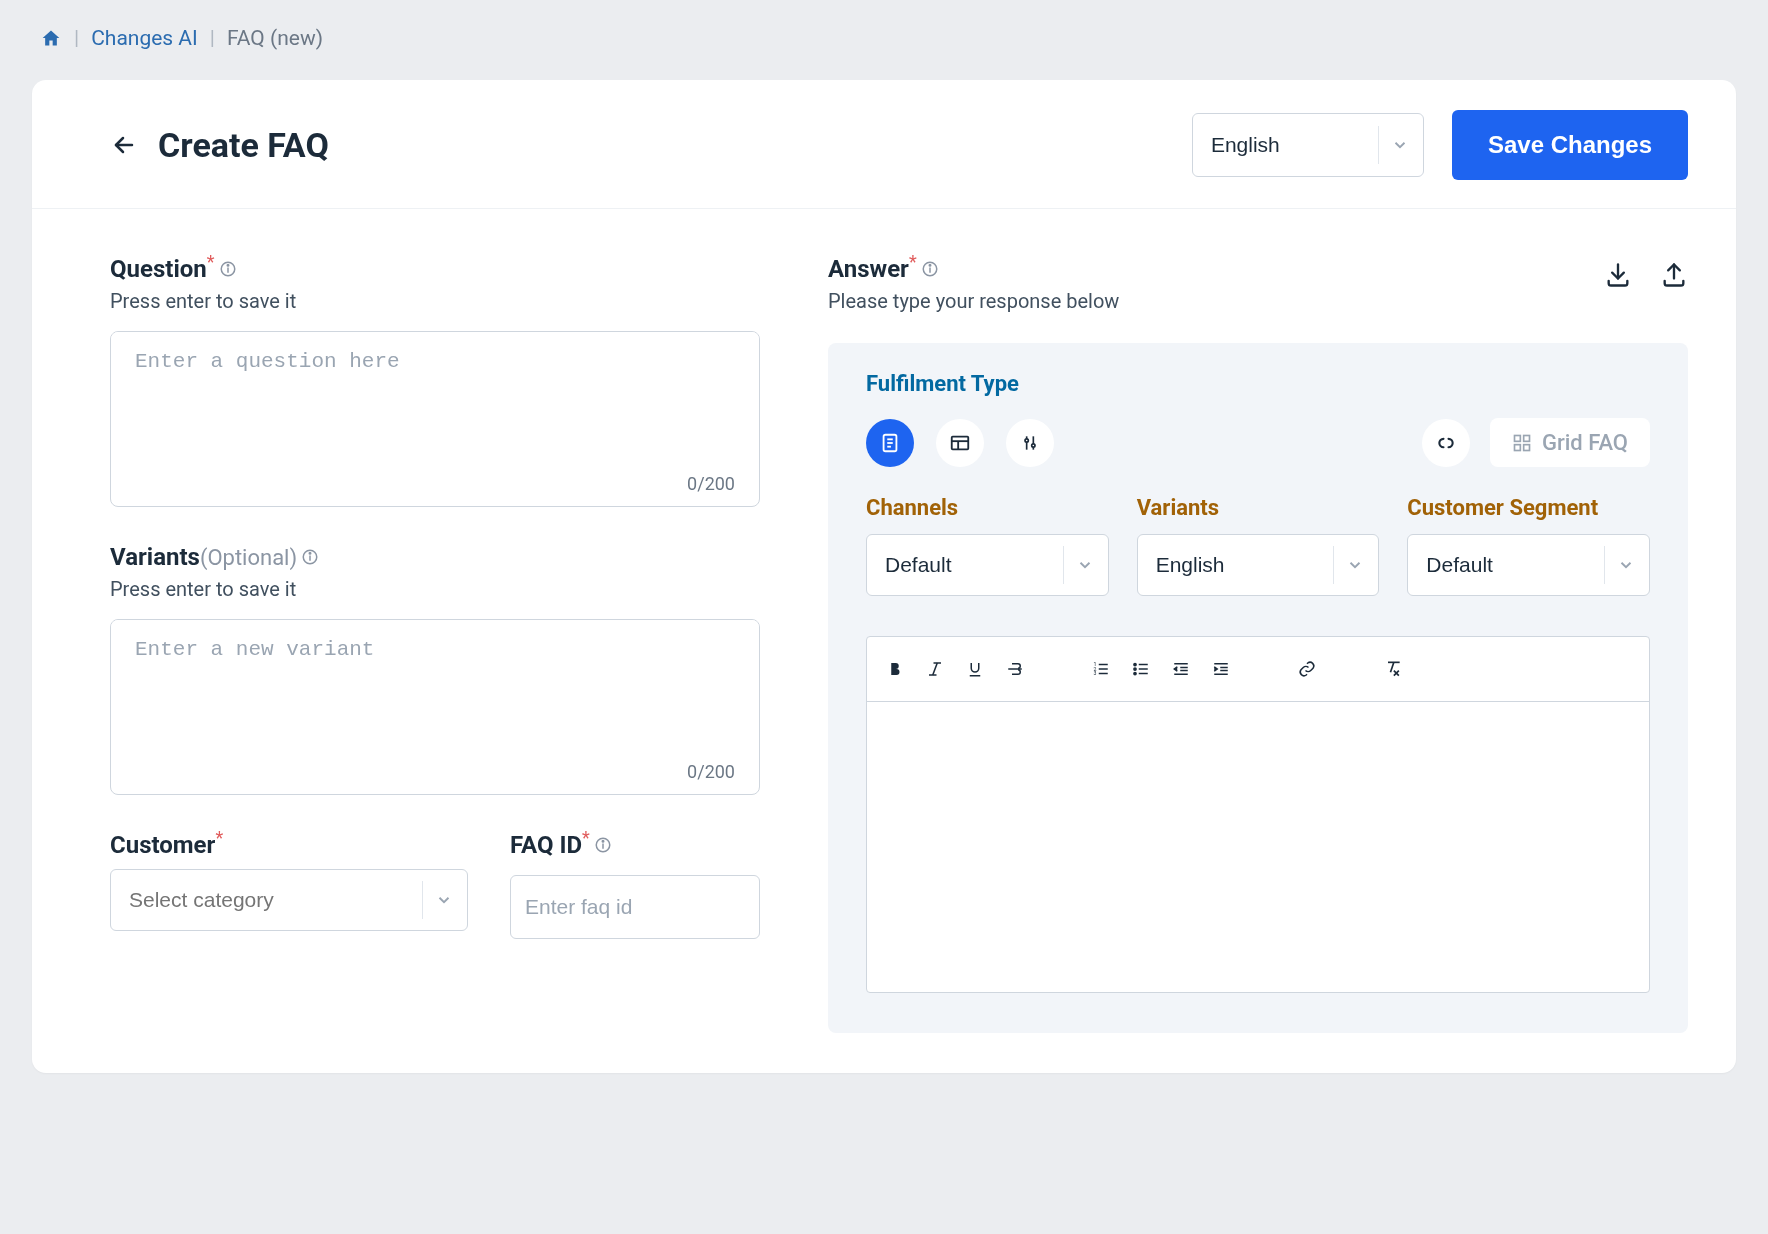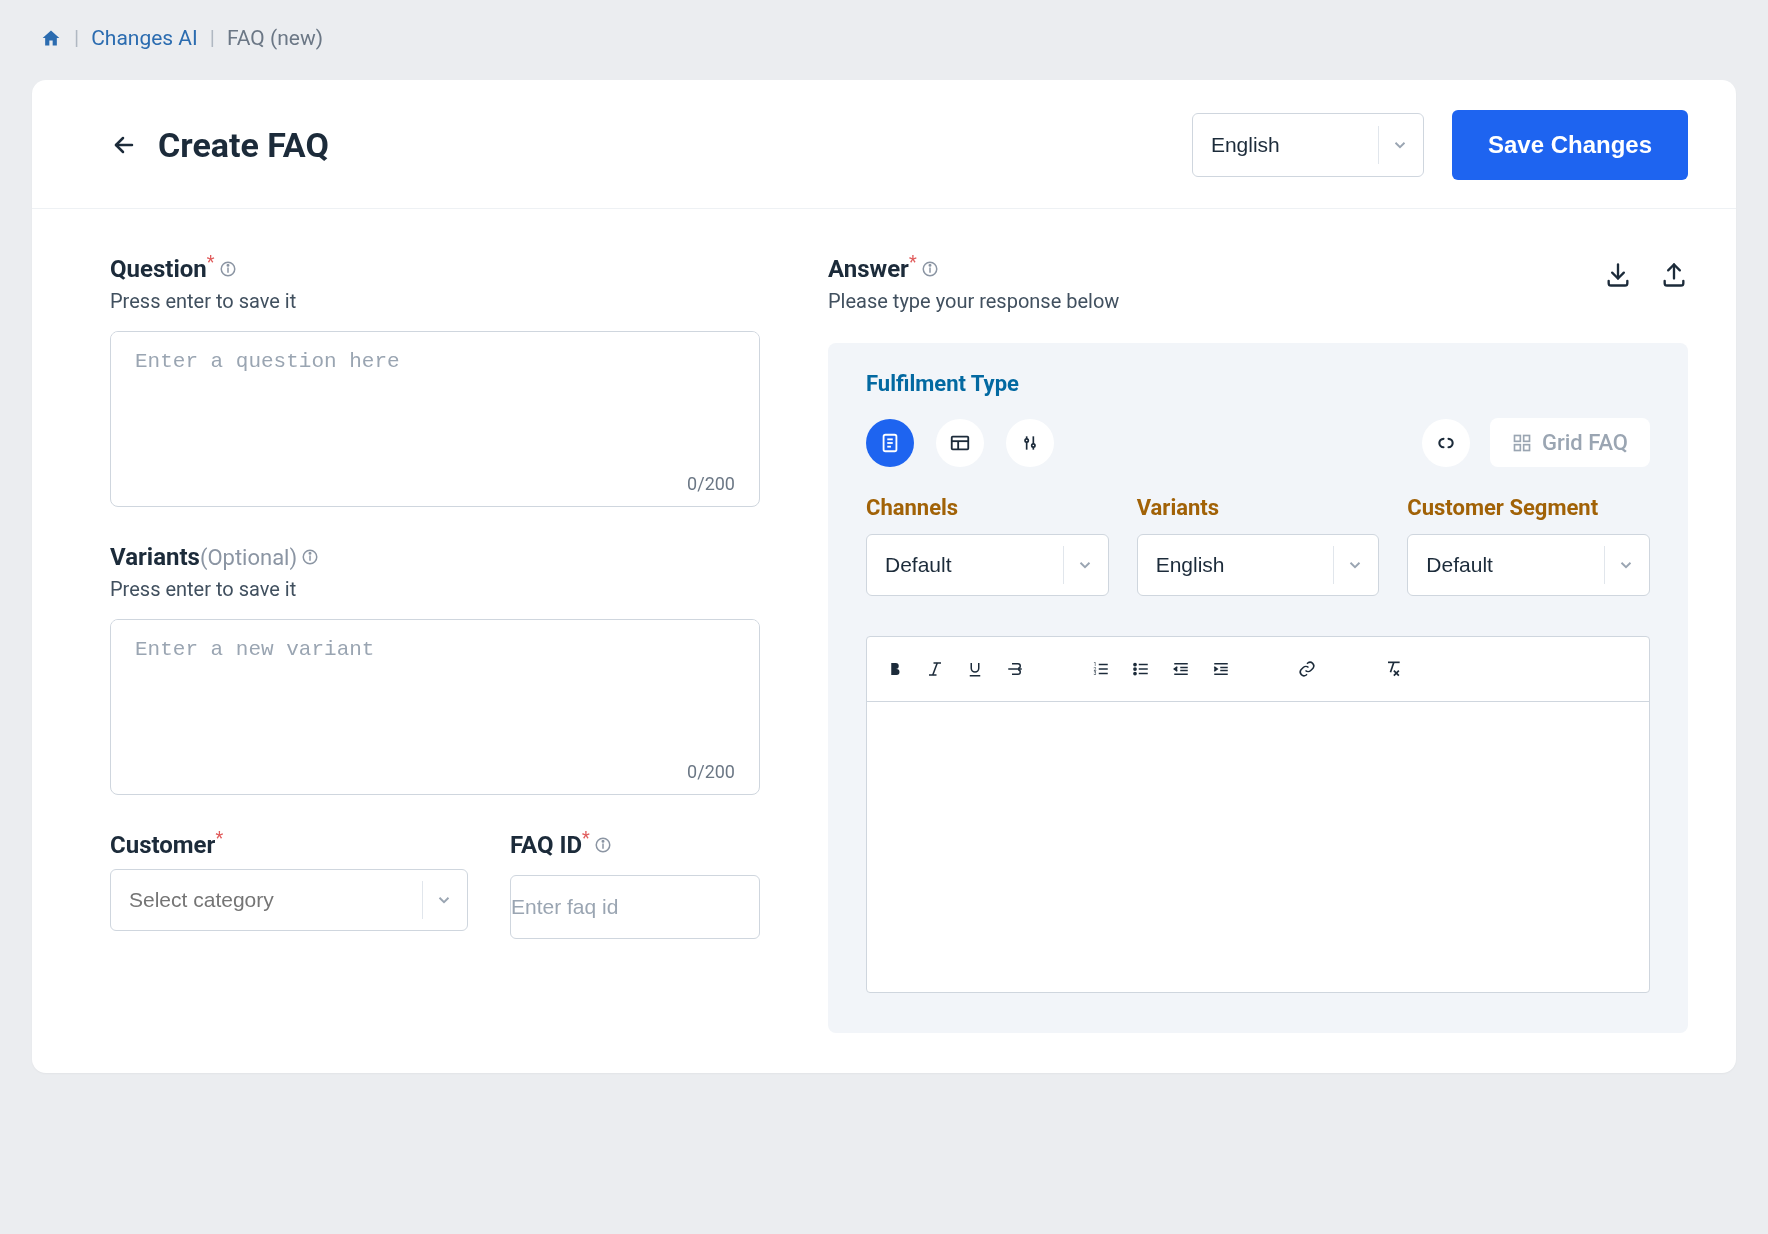--- a/index.html
+++ b/index.html
@@ -40,21 +40,21 @@
 
 .textarea-wrap { border: 1px solid #cfd6de; border-radius: 8px; height: 176px; display: flex; flex-direction: column; overflow: hidden; }
 textarea { border: none; outline: none; resize: none; font-family: Liberation Mono, monospace; font-size: 21px; padding: 18px 24px; flex: 1; color: #1c2b3a; }
 textarea::placeholder { color: #9aa5b2; }
 .counter { text-align: right; font-size: 18px; color: #6b7785; padding: 0 24px 12px 0; }
 
 .row-cols { display: flex; gap: 42px; }
 .fcol { flex: 1; }
 .mt { margin-top: 36px; }
 
-input[type=text].field { border: 1px solid #cfd6de; border-radius: 6px; height: 64px; width: 100%; font-size: 21px; padding: 0 0; color: #737373; }
+input[type=text].field { border: 1px solid #cfd6de; border-radius: 6px; height: 64px; width: 100%; font-size: 21px; padding: 0 14px; color: #737373; }
 input[type=text].field::placeholder { color: #9aa5b2; }
 
 .answer-header { display: flex; justify-content: space-between; align-items: flex-start; }
 .updown { display: flex; gap: 28px; margin-top: 6px; }
 .updown span { color: #1c2b3a; display: inline-flex; cursor: pointer; }
 
 .answer-box { background: #f2f5f9; border-radius: 8px; padding: 28px 38px 40px 38px; margin-top: 12px; }
 .fulfil-label { font-size: 22px; font-weight: 700; color: #0369a1; margin-bottom: 22px; }
 .fulfil-row { display: flex; align-items: center; justify-content: space-between; margin-bottom: 28px; }
 .fulfil-icons { display: flex; gap: 22px; }

